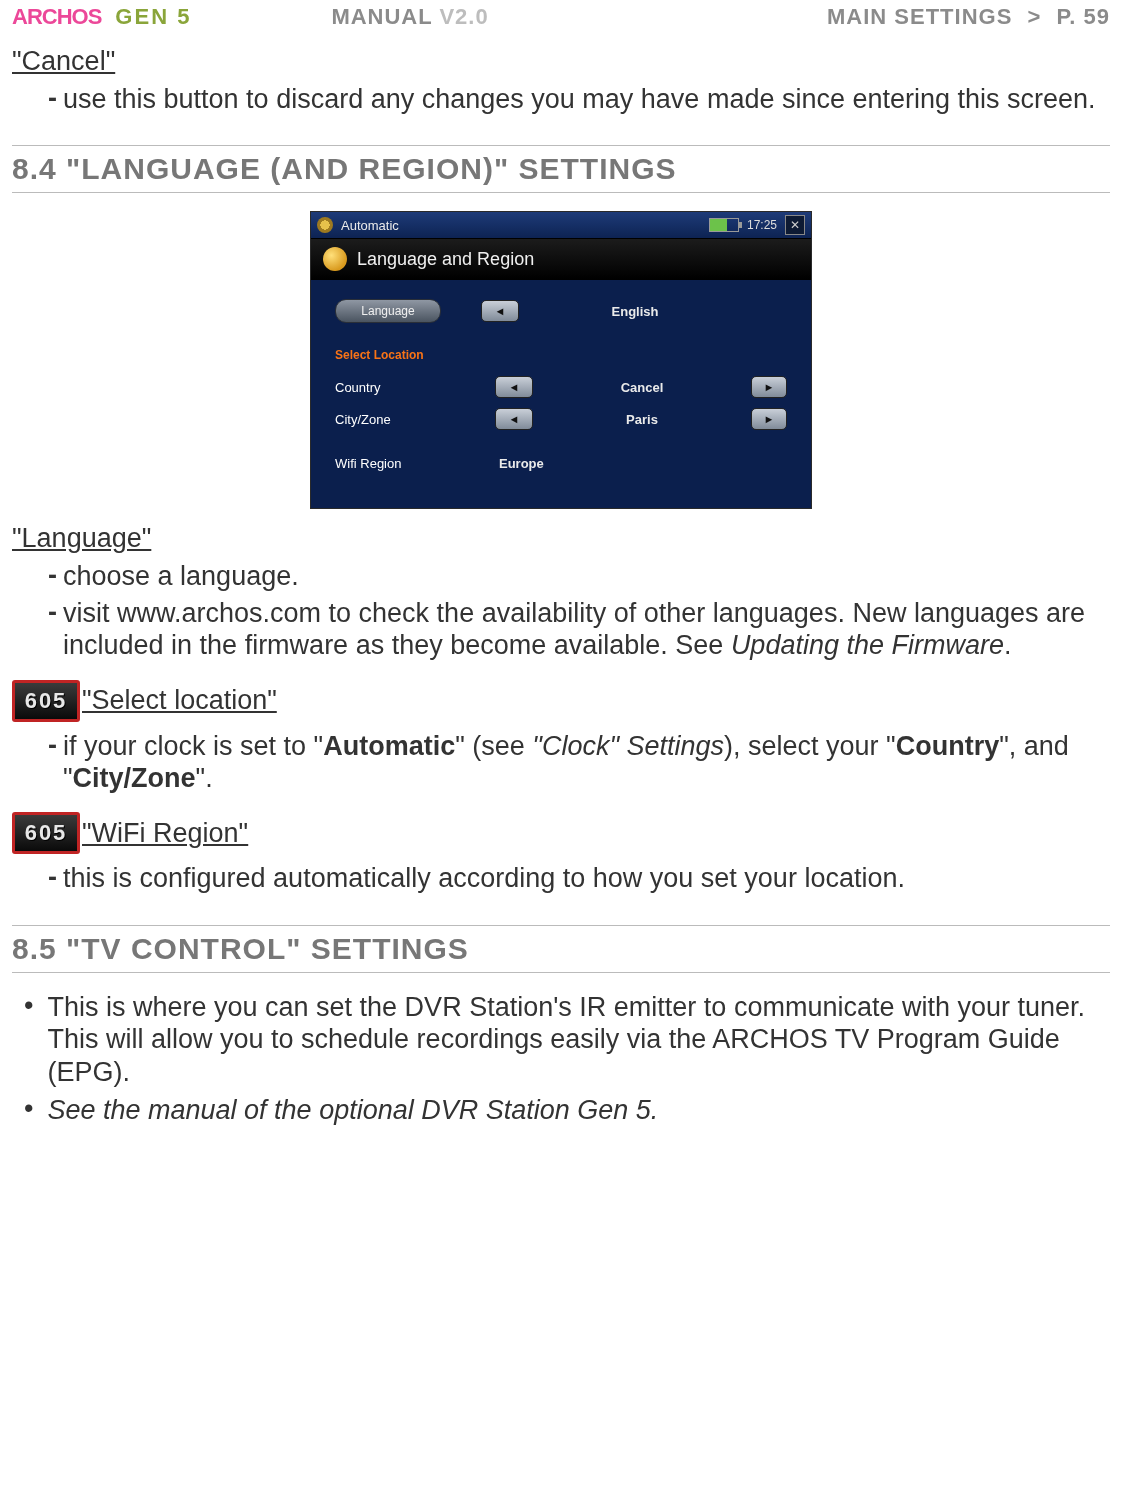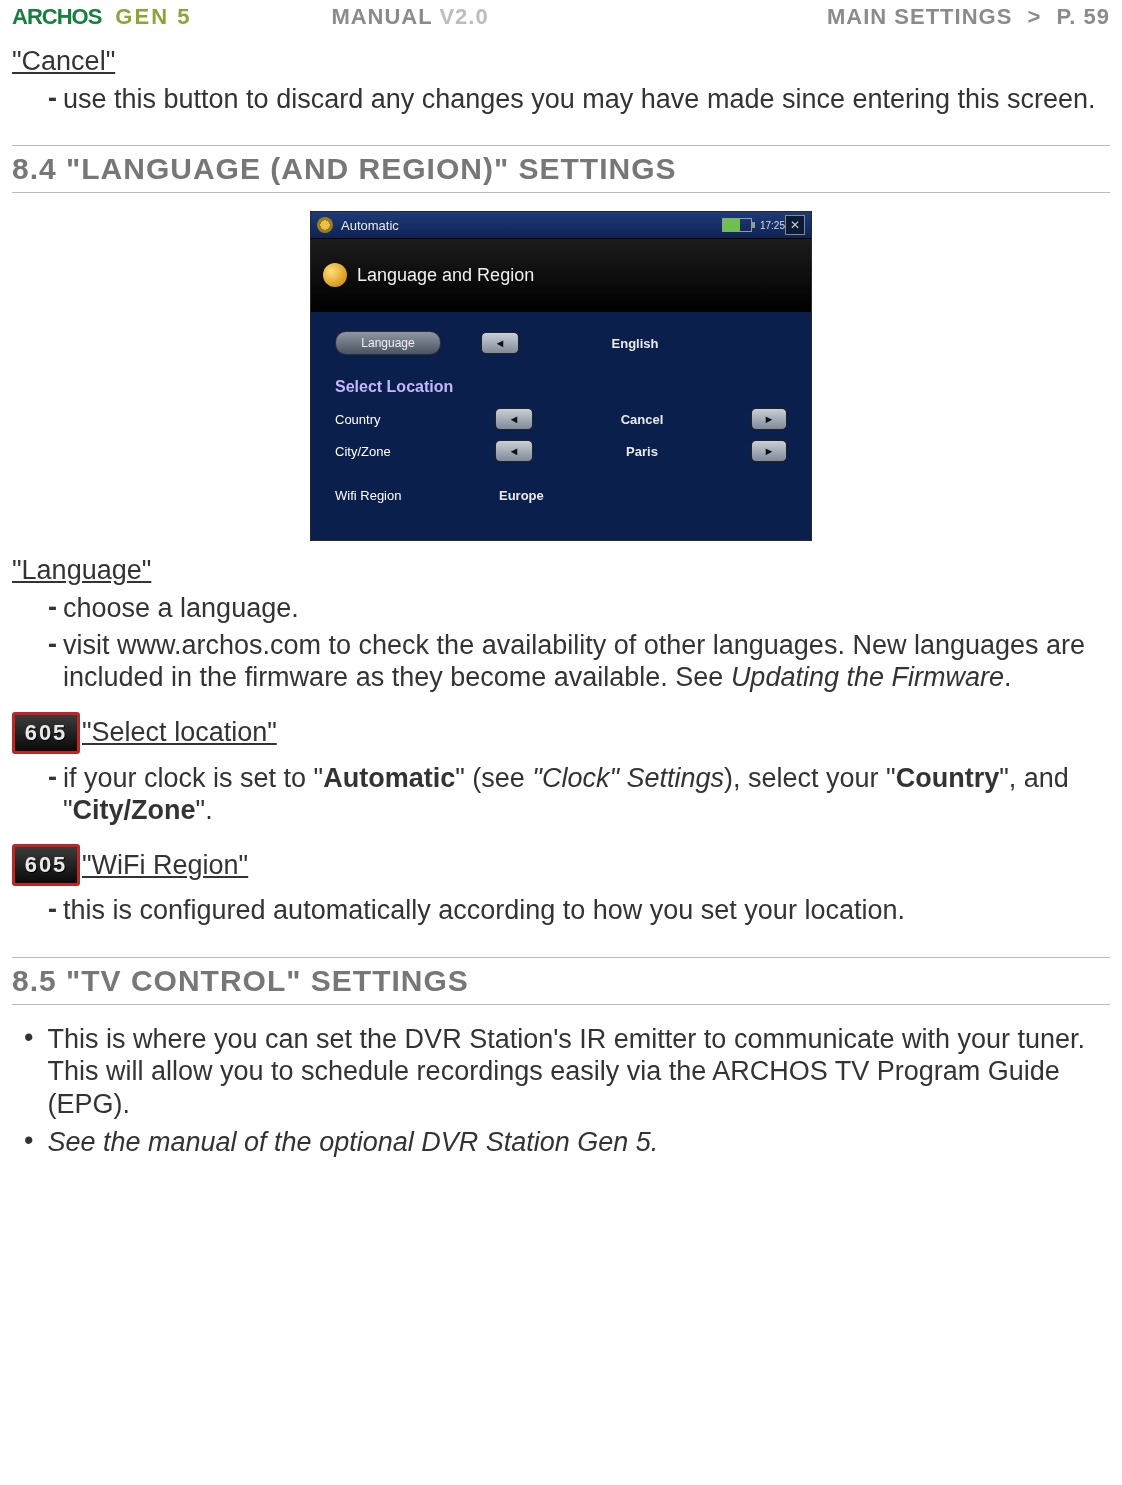--- a/index.html
+++ b/index.html
@@ -16,21 +16,21 @@
   
   .top-bar {
     display: flex;
     align-items: baseline;
     padding: 4px 0 2px 0;
     font-family: "Arial Narrow", Arial, sans-serif;
   }
   .brand {
     font-weight: 900;
     letter-spacing: -1px;
-    color: #15803d;
+    color: #ec4899;
     font-size: 22px;
     margin-right: 14px;
     font-family: Arial, sans-serif;
   }
   .gen5 {
     color: #8aa53a;
     font-weight: 700;
     font-size: 22px;
     letter-spacing: 2px;
     font-family: Arial, sans-serif;
@@ -140,33 +140,33 @@
   .ss-titlebar .spacer { flex: 1; }
   .ss-titlebar .batt {
     width: 28px; height: 12px; border: 1px solid #999; position: relative;
     margin-right: 8px;
     background: linear-gradient(to right, #6cc24a 0%, #6cc24a 60%, transparent 60%);
   }
   .ss-titlebar .batt::after {
     content: ""; position: absolute; right: -4px; top: 3px; width: 3px; height: 6px; background: #999;
   }
   .ss-titlebar .time {
-    font-size: 10px; color: #ddd; 
+    font-size: 12px; color: #ddd; margin-right: 8px;
   }
   .ss-titlebar .close {
     width: 18px; height: 18px; border: 1px solid #888; display: flex;
     align-items: center; justify-content: center; font-size: 12px; color: #ccc;
     background: #0d1a33;
   }
   .ss-header {
     background: linear-gradient(#1c1c1c, #000);
     height: 40px;
     display: flex;
     align-items: center;
-    padding: 16px 12px;
+    padding: 0 12px;
     border-bottom: 1px solid #000;
   }
   .ss-header .globe {
     width: 24px; height: 24px;
     background: radial-gradient(circle at 35% 35%, #ffe07a 0%, #d99a1e 70%);
     border-radius: 50%;
     margin-right: 10px;
   }
   .ss-header .label {
     font-size: 18px;
@@ -178,21 +178,21 @@
     padding: 14px 16px 28px 16px;
   }
   .ss-row {
     display: flex;
     align-items: center;
     height: 30px;
     margin: 2px 8px;
   }
   .ss-row.gap-top { margin-top: 14px; }
   .ss-row .lab { width: 160px; font-size: 13px; }
-  .ss-row .lab.sel { color: #c4b5fd; font-weight: 700; font-size: 16px; }
+  .ss-row .lab.sel { color: #f97316; font-weight: 700; font-size: 12px; }
   .ss-row .lab.btn {
     width: auto;
   }
   .ss-pill {
     display: inline-flex;
     align-items: center;
     justify-content: center;
     min-width: 80px;
     height: 22px;
     padding: 0 12px;

